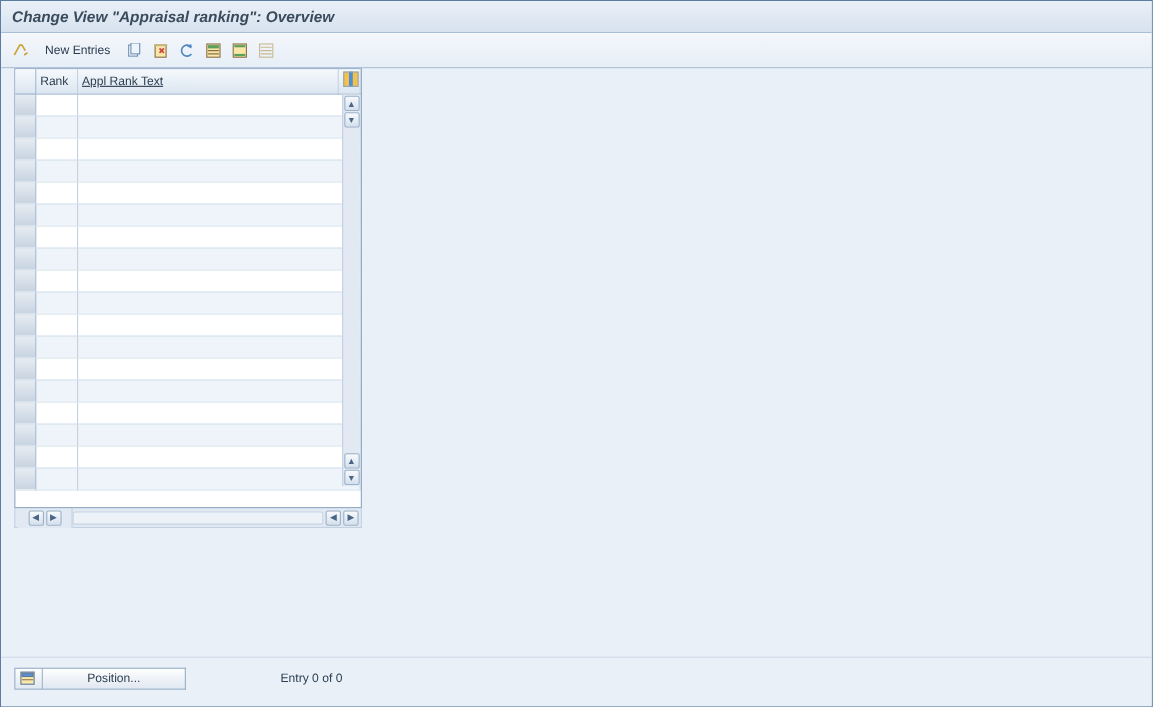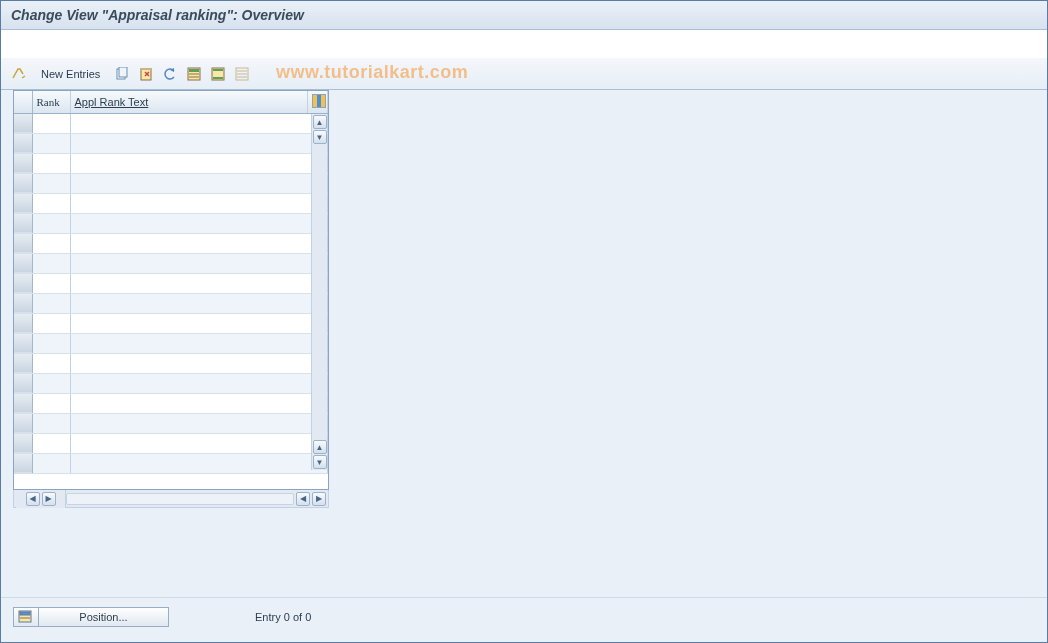--- a/index.html
+++ b/index.html
@@ -25,21 +25,20 @@
     
     .toolbar {
       background: linear-gradient(to bottom, #f4f7fb 0%, #e6eef6 100%);
       border-bottom: 1px solid #a9bed6;
       padding: 4px 8px;
       display: flex;
       align-items: center;
       gap: 4px;
       height: 32px;
       position: relative;
-      margin-top: 28px;
     }
     .toolbar-icon {
       width: 20px; height: 20px;
       display: inline-flex;
       align-items: center;
       justify-content: center;
       cursor: pointer;
       border-radius: 2px;
     }
     .new-entries-btn {
@@ -108,21 +107,21 @@
     }
     .table-grid th {
       background: linear-gradient(to bottom, #f6f9fc 0%, #dbe6f1 100%);
       color: #2c3e50;
       font-weight: normal;
       height: 22px;
       border-bottom: 1px solid #99b1cc;
     }
     .col-sel { width: 18px; background: linear-gradient(to bottom, #e8edf3, #c8d4e1) !important; border-right: 1px solid #a4b8cd !important; }
     th.col-sel { background: linear-gradient(to bottom, #f6f9fc 0%, #dbe6f1 100%) !important; }
-    .col-rank { width: 38px; font-family: Liberation Serif, serif; }
+    .col-rank { width: 38px; }
     .col-text { width: auto; text-decoration: underline; }
     .col-cfg { width: 20px; text-align: center !important; }
     .table-grid tr:nth-child(even) td:not(.col-sel) { background: #eef4fa; }
     .table-grid tr:nth-child(odd) td:not(.col-sel) { background: #fff; }
 
     
     .cfg-icon {
       display: inline-block; width: 14px; height: 14px;
       background:
         linear-gradient(to right, #f5c14b 0 33%, #4a8fd8 33% 66%, #f5c14b 66% 100%);
@@ -262,21 +261,20 @@
       </svg>
   </span>
   <span class="toolbar-icon">
     <svg width="14" height="14">
         <rect x="1" y="1" width="12" height="12" fill="none" stroke="#c9b88e"></rect>
         <line x1="2" y1="4" x2="12" y2="4" stroke="#c9b88e"></line>
         <line x1="2" y1="7" x2="12" y2="7" stroke="#c9b88e"></line>
         <line x1="2" y1="10" x2="12" y2="10" stroke="#c9b88e"></line>
       </svg>
   </span>
-  <div class="watermark">www.tutorialkart.com</div>
 </div>
 
 <div class="content">
 
   <div class="table-container">
     <div class="table-wrap">
       <table class="table-grid">
         <thead>
           <tr>
             <th class="col-sel"></th>

